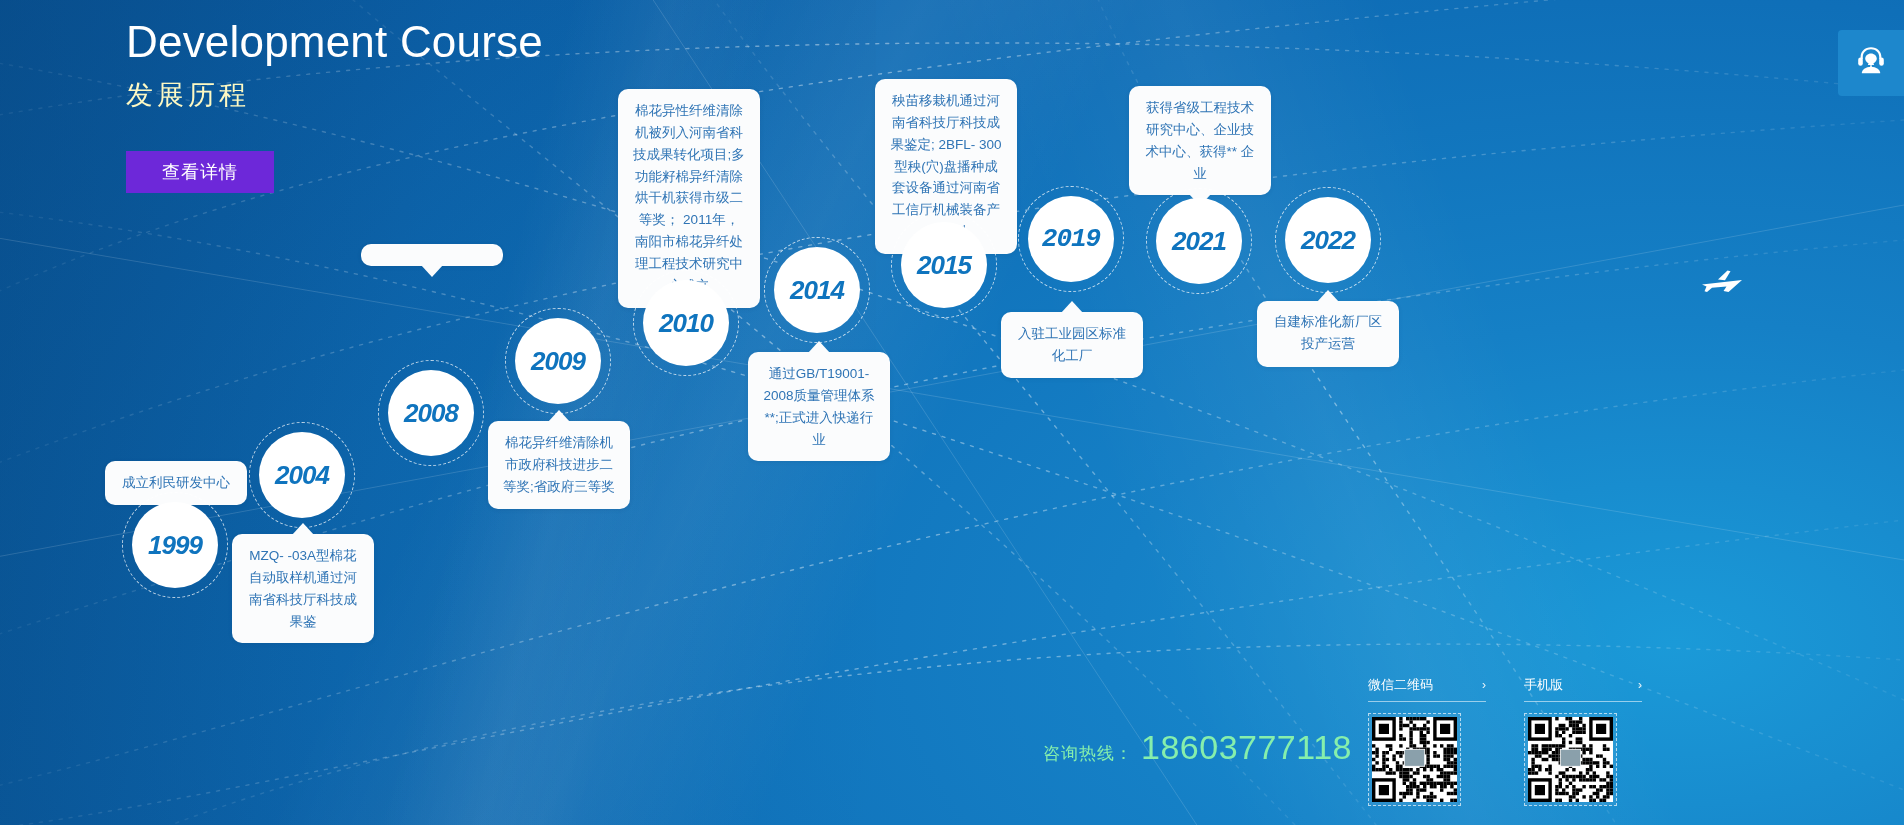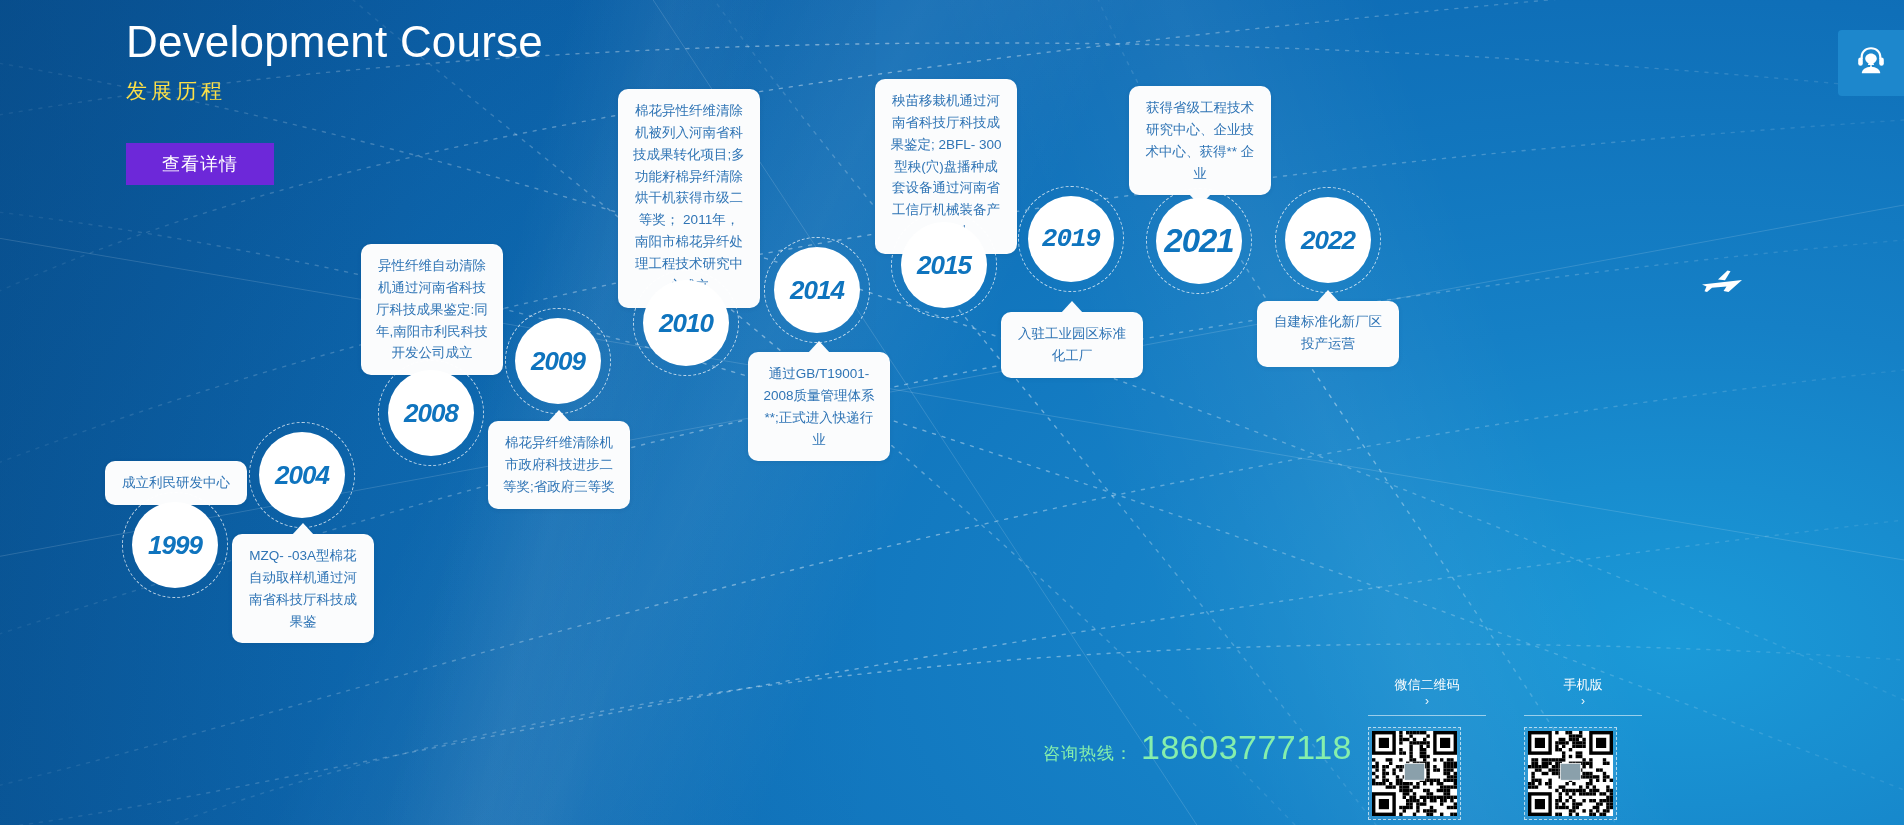--- a/index.html
+++ b/index.html
@@ -35,21 +35,21 @@
   }
   #bg svg { position: absolute; inset: 0; width: 100%; height: 100%; }
 
   
   .header { position: absolute; left: 126px; top: 14px; }
   .title-en {
     font-size: 44px; color: #ffffff; font-weight: 400;
     letter-spacing: 0.2px; line-height: 1.25;
   }
   .title-cn {
-    font-size: 21px; color: #fde047; font-weight: 400;
+    font-size: 27px; color: #fef9c3; font-weight: 400;
     letter-spacing: 4px; margin-top: 8px;
   }
   .detail-btn {
     margin-top: 38px;
     width: 148px; height: 42px;
     background: #6d28d9;
     color: #ffffff; font-size: 18px;
     display: flex; align-items: center; justify-content: center;
     border: none; cursor: pointer; letter-spacing: 1px;
   }
@@ -125,21 +125,20 @@
   .hotline-number { font-size: 34px; margin-left: 8px; letter-spacing: 0.5px; }
 
   .qr-group { position: absolute; top: 676px; display: flex; gap: 38px; left: 1368px; }
   .qr-item { width: 118px; }
   .qr-head {
     display: flex; align-items: center; justify-content: space-between;
     color: #ffffff; font-size: 13px;
     padding-bottom: 7px;
     border-bottom: 1px solid rgba(255,255,255,0.55);
     white-space: nowrap;
-    flex-direction: column;
   }
   .qr-head .chev { font-size: 12px; opacity: 0.9; }
   .qr-box {
     margin-top: 11px;
     width: 93px; height: 93px;
     border: 1px dashed rgba(255,255,255,0.65);
     padding: 3px;
     background: rgba(255,255,255,0.06);
   }
   .qr-box svg { display: block; width: 100%; height: 100%; background: #ffffff; }
@@ -196,21 +195,21 @@
         <span>1999</span>
       </div>
     </div>
     <div class="node">
       <div class="bubble tip-up" style="left: 232px; top: 534px; width: 142px;"><i class="tip"></i><span>MZQ- -03A型棉花自动取样机通过河南省科技厅科技成果鉴</span></div>
       <div class="circle" style="left: 259px; top: 432px; width: 86px; height: 86px; font-size: 26px; text-align: right;">
         <span>2004</span>
       </div>
     </div>
     <div class="node">
-      <div class="bubble tip-down" style="left: 361px; top: 244px; width: 142px;"><i class="tip"></i><span>异性纤维自动清除机通过河南省科技厅科技成果鉴定:同年,南阳市利民科技开发公司成立</span></div>
+      <div class="bubble tip-down" style="left: 361px; top: 244px; width: 142px;"><i class="tip"></i></div>
       <div class="circle" style="left: 388px; top: 370px; width: 86px; height: 86px; font-size: 26px;">
         <span>2008</span>
       </div>
     </div>
     <div class="node">
       <div class="bubble tip-up" style="left: 488px; top: 421px; width: 142px;"><i class="tip"></i><span>棉花异纤维清除机市政府科技进步二等奖;省政府三等奖</span></div>
       <div class="circle" style="left: 515px; top: 318px; width: 86px; height: 86px; font-size: 26px;">
         <span>2009</span>
       </div>
     </div>
@@ -233,21 +232,21 @@
       </div>
     </div>
     <div class="node">
       <div class="bubble tip-up" style="left: 1001px; top: 312px; width: 142px;"><i class="tip"></i><span>入驻工业园区标准化工厂</span></div>
       <div class="circle" style="left: 1028px; top: 196px; width: 86px; height: 86px; font-size: 26px; font-family: Liberation Mono, monospace;">
         <span>2019</span>
       </div>
     </div>
     <div class="node">
       <div class="bubble tip-down" style="left: 1129px; top: 86px; width: 142px;"><i class="tip"></i><span>获得省级工程技术研究中心、企业技术中心、获得** 企业</span></div>
-      <div class="circle" style="left: 1156px; top: 198px; width: 86px; height: 86px; font-size: 33px;">
+      <div class="circle" style="left: 1156px; top: 198px; width: 86px; height: 86px; font-size: 26px;">
         <span>2021</span>
       </div>
     </div>
     <div class="node">
       <div class="bubble tip-up" style="left: 1257px; top: 301px; width: 142px; font-family: Liberation Mono, monospace;"><i class="tip"></i><span>自建标准化新厂区投产运营</span></div>
       <div class="circle" style="left: 1285px; top: 197px; width: 86px; height: 86px; font-size: 26px;">
         <span>2022</span>
       </div>
     </div>
   </div>

